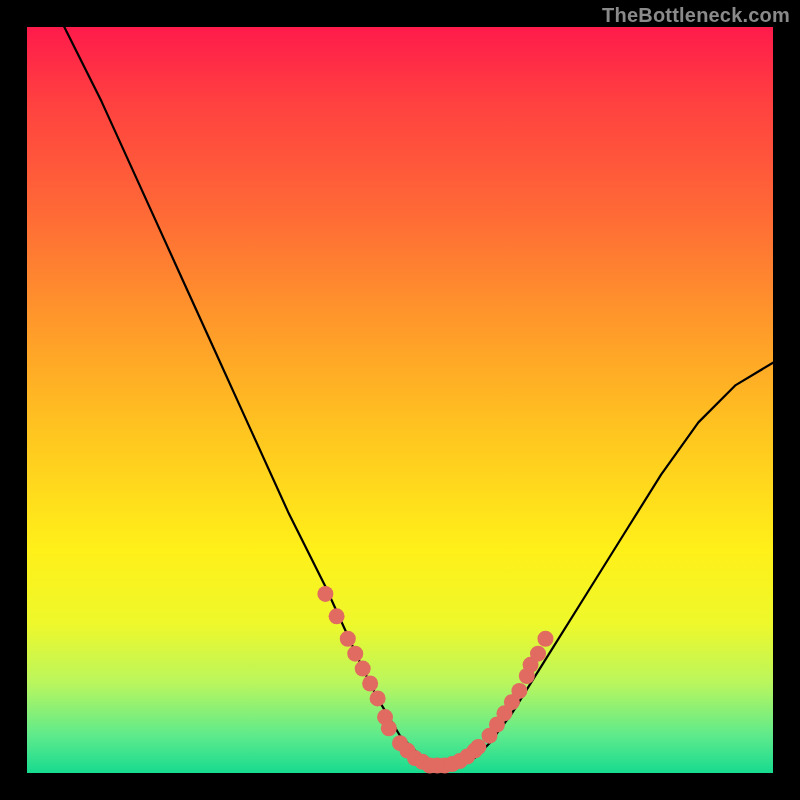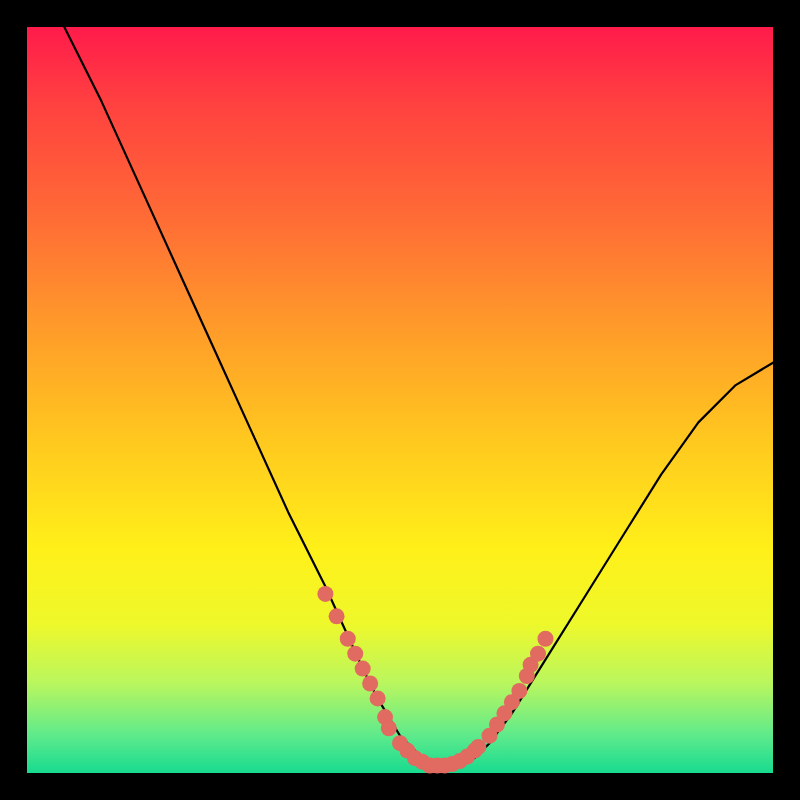--- a/index.html
+++ b/index.html
@@ -55,20 +55,21 @@
     left: 0;
     width: 746px;
     height: 746px;
     overflow: visible;
   }
 </style>
 </head>
 <body>
 
 <div class="outer">
+  <div class="watermark">TheBottleneck.com</div>
 
   <div class="plot">
     <svg class="curve" viewBox="0 0 746 746" preserveAspectRatio="none">
       <g id="svg-content">
           <path d="M37.30,0.00 L74.60,74.60 L111.90,156.66 L149.20,238.72 L186.50,320.78 L223.80,402.84 L261.10,484.90 L298.40,559.50 L335.70,641.56 L350.62,671.40 L373.00,708.70 L395.38,731.08 L410.30,738.54 L425.22,738.54 L447.60,731.08 L462.52,716.16 L484.90,686.32 L522.20,626.64 L559.50,566.96 L596.80,507.28 L634.10,447.60 L671.40,395.38 L708.70,358.08 L746.00,335.70" fill="none" stroke="#000000" stroke-width="2.2" stroke-linejoin="round" stroke-linecap="round"></path>
           <circle cx="298.40" cy="566.96" r="8" fill="#e16a61"></circle>
           <circle cx="309.59" cy="589.34" r="8" fill="#e16a61"></circle>
           <circle cx="320.78" cy="611.72" r="8" fill="#e16a61"></circle>
           <circle cx="328.24" cy="626.64" r="8" fill="#e16a61"></circle>
           <circle cx="335.70" cy="641.56" r="8" fill="#e16a61"></circle>

